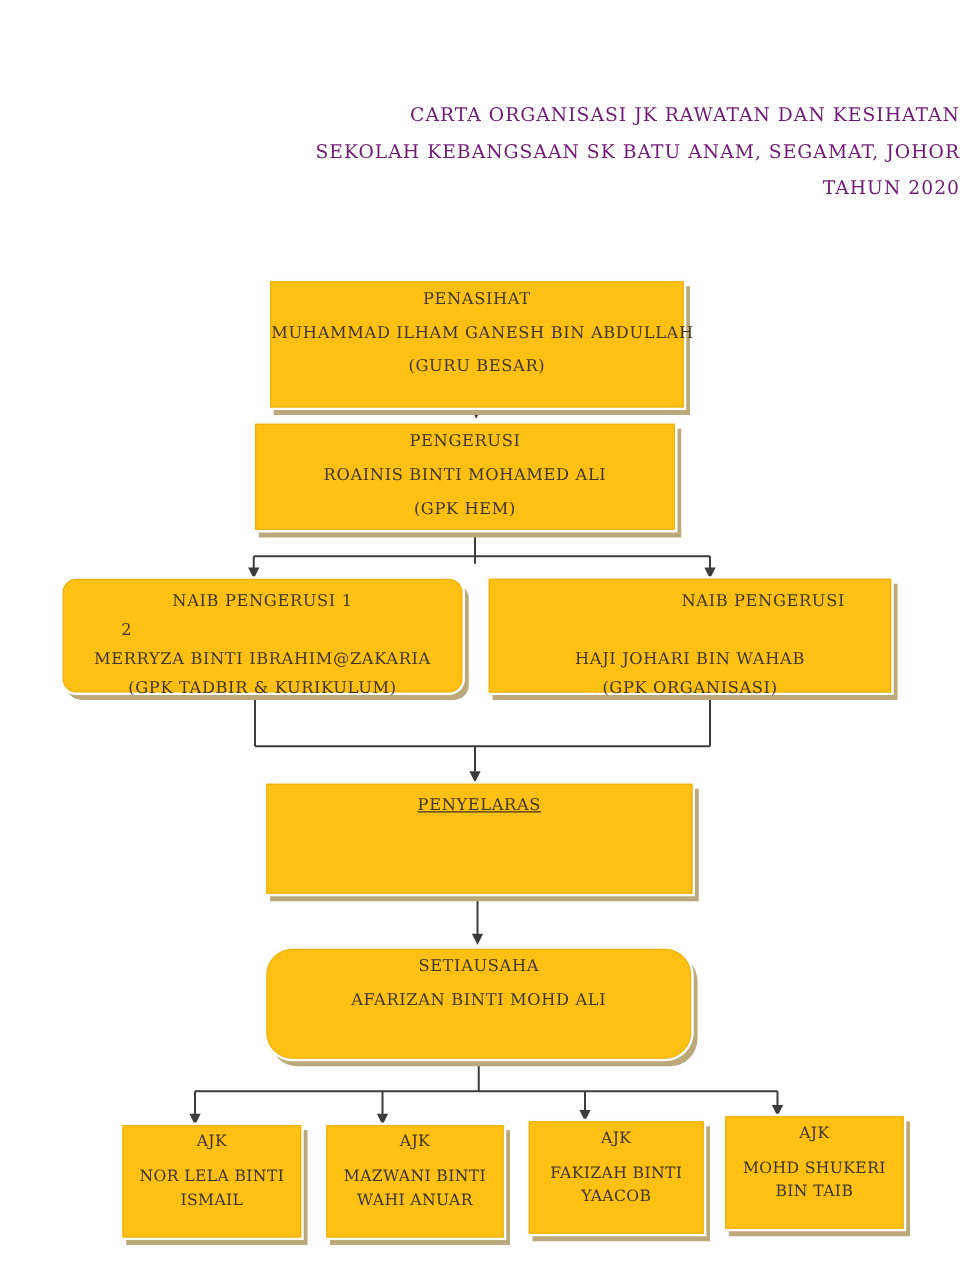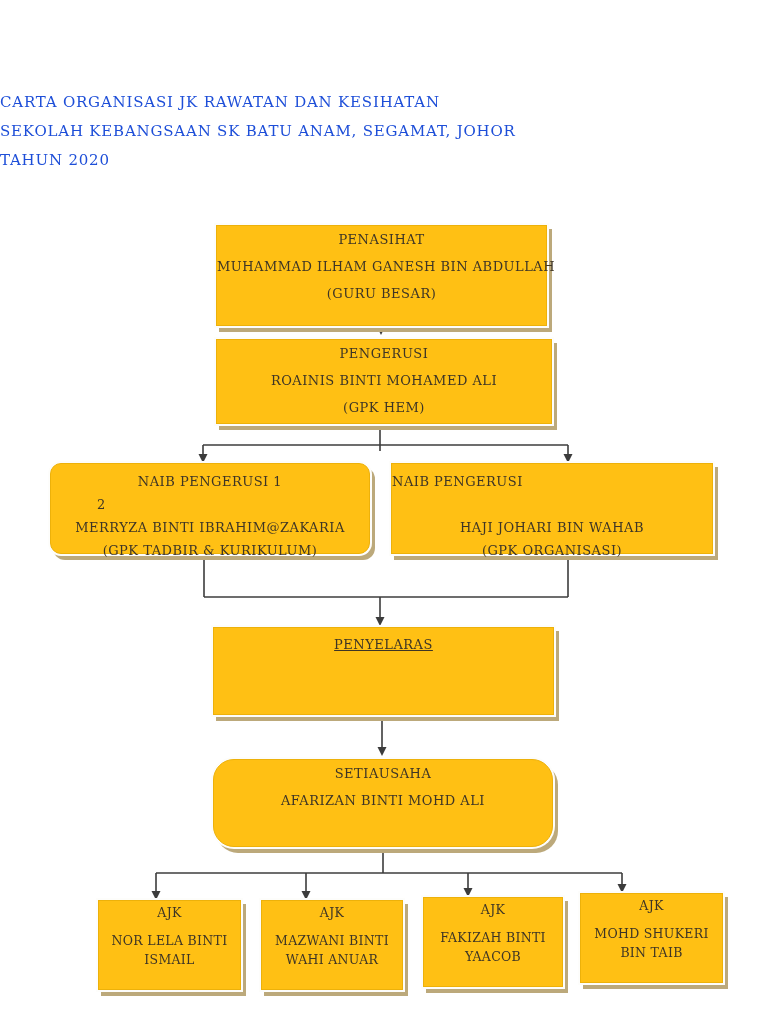--- a/index.html
+++ b/index.html
@@ -10,25 +10,25 @@
     position: relative;
     overflow: hidden;
     --box-fill: #FFC014;
     --box-shadow: #BCA97B;
     --connector: #3C3C3C;
     --text: #3E3526;
   }
   .page { position: absolute; inset: 0; }
 
   .doc-title {
-    position: absolute; top: 88px; left: 0; width: 768px;
-    text-align: left;
+    position: absolute; top: 78px; left: 0; width: 768px;
+    text-align: right;
     font-size: 15px; line-height: 29px;
     letter-spacing: 0.8px;
-    color: #1d4ed8;
+    color: #701a75;
   }
 
   svg.connectors {
     position: absolute; left: 0; top: 0;
     pointer-events: none;
   }
   svg.connectors line, svg.connectors path {
     stroke: var(--connector); stroke-width: 1.6px; fill: none;
   }
   svg.connectors polygon { fill: var(--connector); stroke: none; }
@@ -39,29 +39,29 @@
     background: var(--box-fill);
     border: 1px solid #edb10a;
     box-shadow: 0 0 0 2px #fdfdfb, 4px 5px 0 1px var(--box-shadow);
     color: var(--text);
     font-size: 13px;
     letter-spacing: 0.5px;
   }
   .node .line { text-align: center; line-height: 27px; white-space: nowrap; }
 
   .n-penasihat  { left: 216px; top: 225px; width: 331px; height: 101px; }
-  .n-pengerusi  { left: 216px; top: 339px; width: 336px; height: 85px; }
+  .n-pengerusi  { left: 204px; top: 339px; width: 336px; height: 85px; }
   .n-naib1      { left:  50px; top: 463px; width: 320px; height: 91px; padding-top: 6px; border-radius: 11px; }
   .n-naib2      { left: 391px; top: 463px; width: 322px; height: 91px; padding-top: 6px; }
   .n-penyelaras { left: 213px; top: 627px; width: 341px; height: 88px; padding-top: 3px; text-decoration: underline; }
   .n-setiausaha { left: 213px; top: 759px; width: 340px; height: 88px; border-radius: 21px; }
 
   .n-naib1 .line, .n-naib2 .line { line-height: 23px; }
   .n-naib1 .num   { text-align: left; padding-left: 46px; }
-  .n-naib2 .role  { text-align: left; padding-right: 36px; }
+  .n-naib2 .role  { text-align: right; padding-right: 36px; }
   .n-naib2 .spacer { height: 23px; }
 
   .ajk { font-size: 12.5px; letter-spacing: 0.3px; margin-left: 23px; }
   .ajk .role { line-height: 24px; }
   .ajk .name {
     text-align: center; line-height: 19px; margin-top: 6px;
     padding: 0 7px; white-space: normal;
   }
   .n-ajk1 { left:  75px; top: 900px; width: 143px; height: 90px; }
   .n-ajk2 { left: 238px; top: 900px; width: 142px; height: 90px; }

